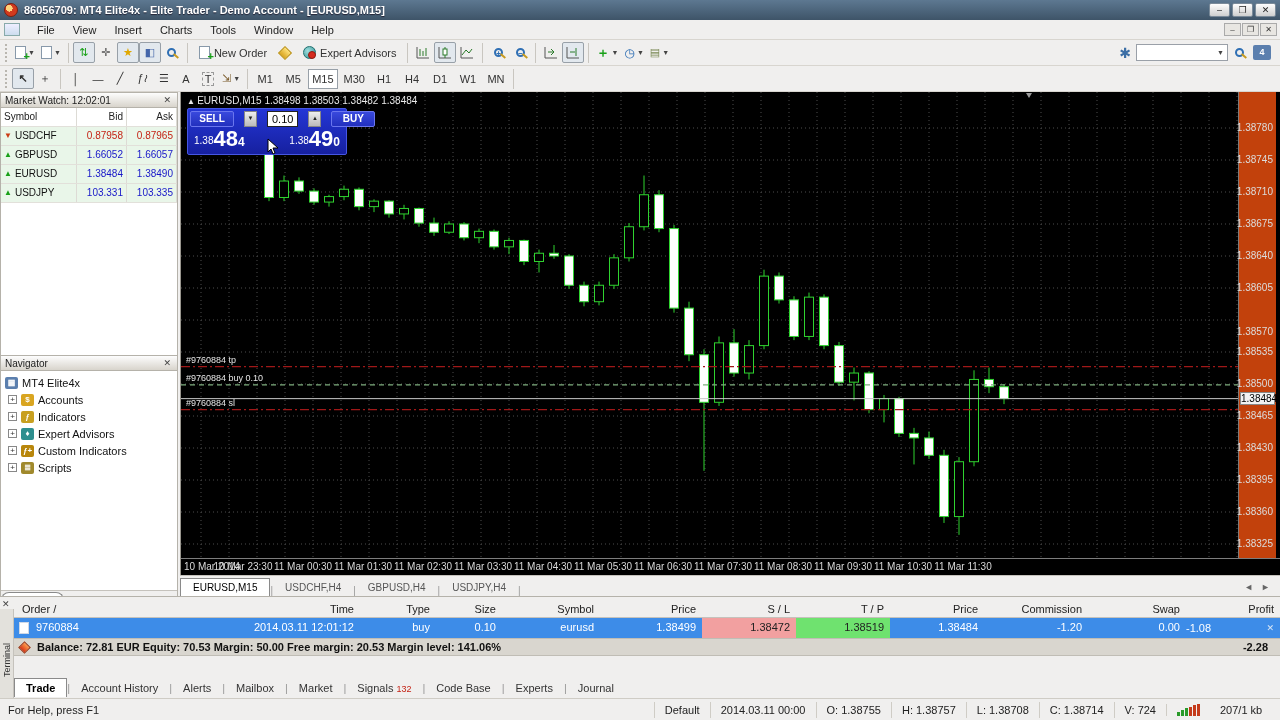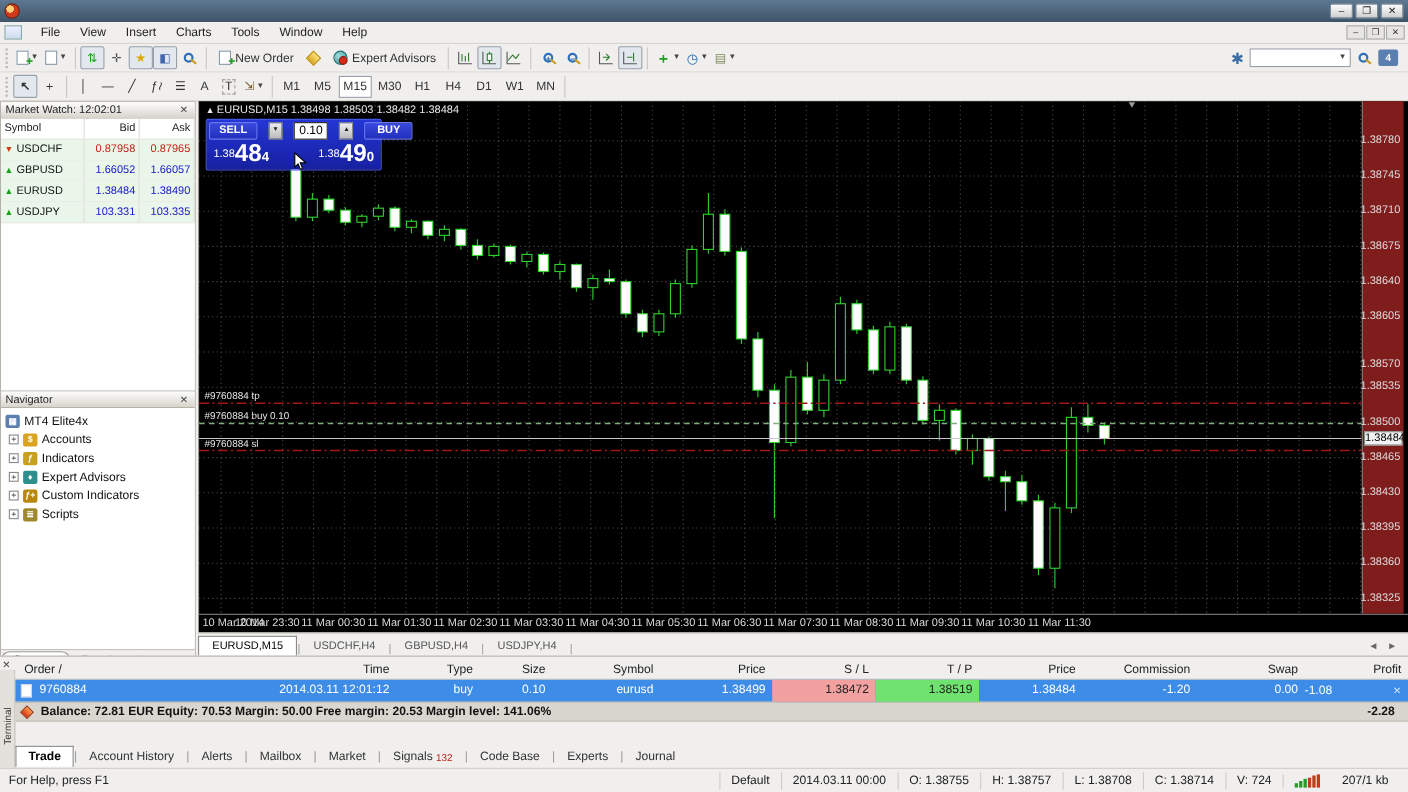--- a/index.html
+++ b/index.html
@@ -79,21 +79,21 @@
   #chart-header { position:absolute; left:6px; top:3px; color:#e8e8e8; font-size:10px; z-index:5; }
   #chart-header .mk { font-size:8px; }
   #oneclick { position:absolute; left:6px; top:16px; width:160px; height:47px; background:linear-gradient(#2436d6,#16209f); border:1px solid #4656e4; border-radius:2px; z-index:6; padding:2px; }
   #oneclick .row1 { display:flex; gap:10px; height:16px; }
   .ocbtn { flex:0 0 44px; background:linear-gradient(#3949dd,#2230be); border:1px solid #6a76ee; color:#fff; font-size:10px; font-weight:bold; text-align:center; line-height:14px; border-radius:2px; }
   .ocspin { flex:0 0 13px; background:linear-gradient(#eee,#bbb); border:1px solid #888; color:#222; font-size:6px; text-align:center; line-height:13px; }
   .ocvol { flex:1; background:#fff; color:#000; text-align:right; font-size:11px; padding:1px 4px; border:1px solid #222; }
   #oneclick .row2 { display:flex; justify-content:space-between; color:#fff; padding:2px 4px 0 4px; }
   .ocprice { display:flex; align-items:flex-end; }
   .ocprice .sm { font-size:10px; padding-bottom:3px; } .ocprice .lg { font-size:22px; font-weight:bold; line-height:20px; } .ocprice .sup { font-size:12px; font-weight:bold; vertical-align:top; margin-top:-2px; }
-  #price-axis { position:absolute; left:1057px; top:0; width:38px; height:466px; background:#7f1d1d; border-left:1px solid #7d7d7d; }
+  #price-axis { position:absolute; left:1057px; top:0; width:38px; height:466px; background:#c2410c; border-left:1px solid #7d7d7d; }
   .pa-lbl { position:absolute; right:3px; color:#dcdcdc; font-size:10px; transform:translateY(-6px); }
   .pa-cur { position:absolute; left:1px; right:1px; background:#f2f2f2; color:#000; font-size:10px; text-align:center; transform:translateY(-7px); border:1px solid #888; }
   #time-axis { position:absolute; left:0; top:466px; width:1100px; height:17px; background:#000; border-top:1px solid #7d7d7d; }
   .ta-lbl { position:absolute; top:2px; color:#d9d9d9; font-size:10px; transform:translateX(-50%); white-space:nowrap; }
   .ta-lbl.first { transform:none; }
   .line-lbl { position:absolute; color:#e5e5e5; font-size:9px; z-index:4; }
   #cursor { position:absolute; z-index:9; }
 
   
   #charttabs { position:absolute; left:180px; top:575px; width:1100px; height:21px; background:#f0efee; border-top:1px solid #c5c2bc; display:flex; align-items:flex-end; font-size:10px; }
@@ -132,20 +132,21 @@
   #statusbar .seg { border-left:1px solid #cfccc5; padding:0 10px; height:16px; line-height:16px; white-space:nowrap; }
   #statusbar .help { padding-left:8px; flex:1; }
   #traffic { display:flex; align-items:flex-end; gap:1px; height:12px; padding:0 10px; border-left:1px solid #cfccc5; }
   #traffic i { width:3px; display:block; }
 </style>
 </head>
 <body>
 
 <div id="titlebar">
   <span class="logo"></span>
+  <span class="ttl">86056709: MT4 Elite4x - Elite Trader - Demo Account - [EURUSD,M15]</span>
   <span class="winbtns">
     <span class="wbtn">–</span>
     <span class="wbtn">❐</span>
     <span class="wbtn">✕</span>
   </span>
 </div>
 
 <div id="menubar">
   <span class="appicon"></span>
   <span id="menu-items"><span class="mitem">File</span><span class="mitem">View</span><span class="mitem">Insert</span><span class="mitem">Charts</span><span class="mitem">Tools</span><span class="mitem">Window</span><span class="mitem">Help</span></span>

